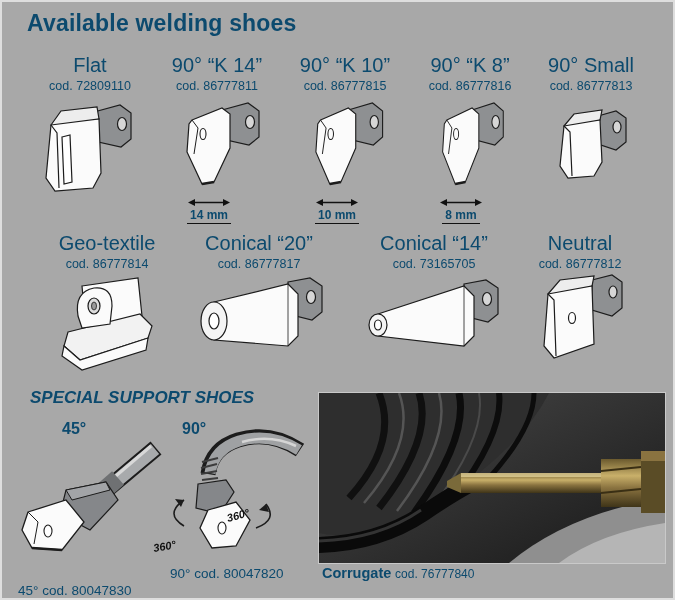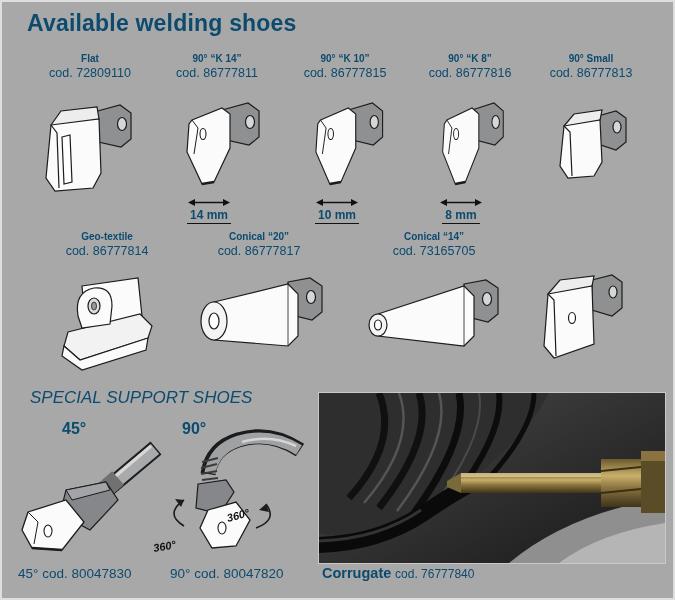--- a/index.html
+++ b/index.html
@@ -1,25 +1,25 @@
 <!DOCTYPE html>
 <html><head>
 <meta charset="utf-8">
 <style>
   html,body{margin:0;padding:0;}
   body{font-family:"Liberation Sans",sans-serif;background:#ffffff;}
   #canvas{position:relative;width:675px;height:600px;background:#a8a8a8;border:2px solid #dedede;box-sizing:border-box;overflow:hidden;color:#0c4a6e;}
   .abs{position:absolute;}
   .title{font-size:23px;font-weight:bold;letter-spacing:.2px;}
   .plabel{text-align:center;line-height:1.3;}
-  .pname{font-size:10px;font-weight:bold;}
+  .pname{font-size:20px;}
   .pcode{font-size:12.5px;}
   .dim{display:flex;flex-direction:column;align-items:center;width:70px;}
   .dim-text{font-size:12px;font-weight:bold;border-bottom:1.5px solid #111;padding:0 3px 1px;margin-top:1px;}
-  .special-title{font-size:17px;font-weight:normal;font-style:italic;}
+  .special-title{font-size:17px;font-weight:bold;font-style:italic;}
   .angle{font-size:16px;font-weight:bold;text-align:left;width:70px;}
   .caption{font-size:13.5px;white-space:nowrap;}
   .cap-name{font-size:14.5px;font-weight:bold;}
   .cap-code{font-size:12px;}
   .photo{border:1px solid #c9c9c9;background:#1c1c1c;}
   svg{display:block;}
 </style>
 </head>
 <body>
 
@@ -131,20 +131,24 @@
     <div class="pname">Geo-textile</div>
     <div class="pcode">cod. 86777814</div>
   </div>
   <div class="abs plabel" style="left:182px;top:228px;width:150px">
     <div class="pname">Conical “20”</div>
     <div class="pcode">cod. 86777817</div>
   </div>
   <div class="abs plabel" style="left:357px;top:228px;width:150px">
     <div class="pname">Conical “14”</div>
     <div class="pcode">cod. 73165705</div>
+  </div>
+  <div class="abs plabel" style="left:503px;top:228px;width:150px">
+    <div class="pname">Neutral</div>
+    <div class="pcode">cod. 86777812</div>
   </div>
 
   <svg class="abs" style="left:50px;top:266px" width="110" height="105" viewBox="0 0 110 105">
     <g stroke="#1c1c1c" stroke-width="1.2">
       <polygon points="30,18 86,10 90,48 34,60" fill="#fbfbfb"></polygon>
       <polygon points="16,64 88,46 100,58 96,70 28,92 12,78" fill="#f2f2f2"></polygon>
       <path d="M26,48 Q22,24 42,20 Q60,18 60,38 L58,56 L30,60 Z" fill="#fbfbfb"></path>
       <ellipse cx="42" cy="38" rx="6" ry="8" fill="#dcdcdc"></ellipse>
       <ellipse cx="42" cy="38" rx="2.5" ry="4" fill="#9a9a9a" stroke-width="0.8"></ellipse>
       <polygon points="12,78 28,92 96,70 94,82 30,102 10,88" fill="#fbfbfb"></polygon>
@@ -253,20 +257,20 @@
     <rect x="142" y="80" width="150" height="20" fill="url(#brassGrad)"></rect>
     <rect x="142" y="80" width="150" height="4" fill="#e8d9a0" opacity="0.7"></rect>
     <path d="M142,80 L128,88 L128,94 L142,100 Z" fill="#7a6a3a"></path>
     <rect x="282" y="66" width="40" height="48" fill="url(#brassGrad)"></rect>
     <line x1="282" y1="78" x2="322" y2="74" stroke="#3a2f14" stroke-width="2"></line>
     <line x1="282" y1="100" x2="322" y2="96" stroke="#3a2f14" stroke-width="2"></line>
     <rect x="322" y="58" width="24" height="62" fill="#5a4c26"></rect>
     <rect x="322" y="58" width="24" height="10" fill="#8a7340"></rect>
   </svg>
 
-  <div class="abs caption" style="left:16px;top:564px">45° cod. 80047830</div>
+  <div class="abs caption" style="left:16px;top:581px">45° cod. 80047830</div>
   <div class="abs caption" style="left:168px;top:564px">90° cod. 80047820</div>
   <div class="abs caption" style="left:320px;top:563px">
     <span class="cap-name">Corrugate</span>
     <span class="cap-code">cod. 76777840</span>
   </div>
 
 </div>
 
 </body></html>

